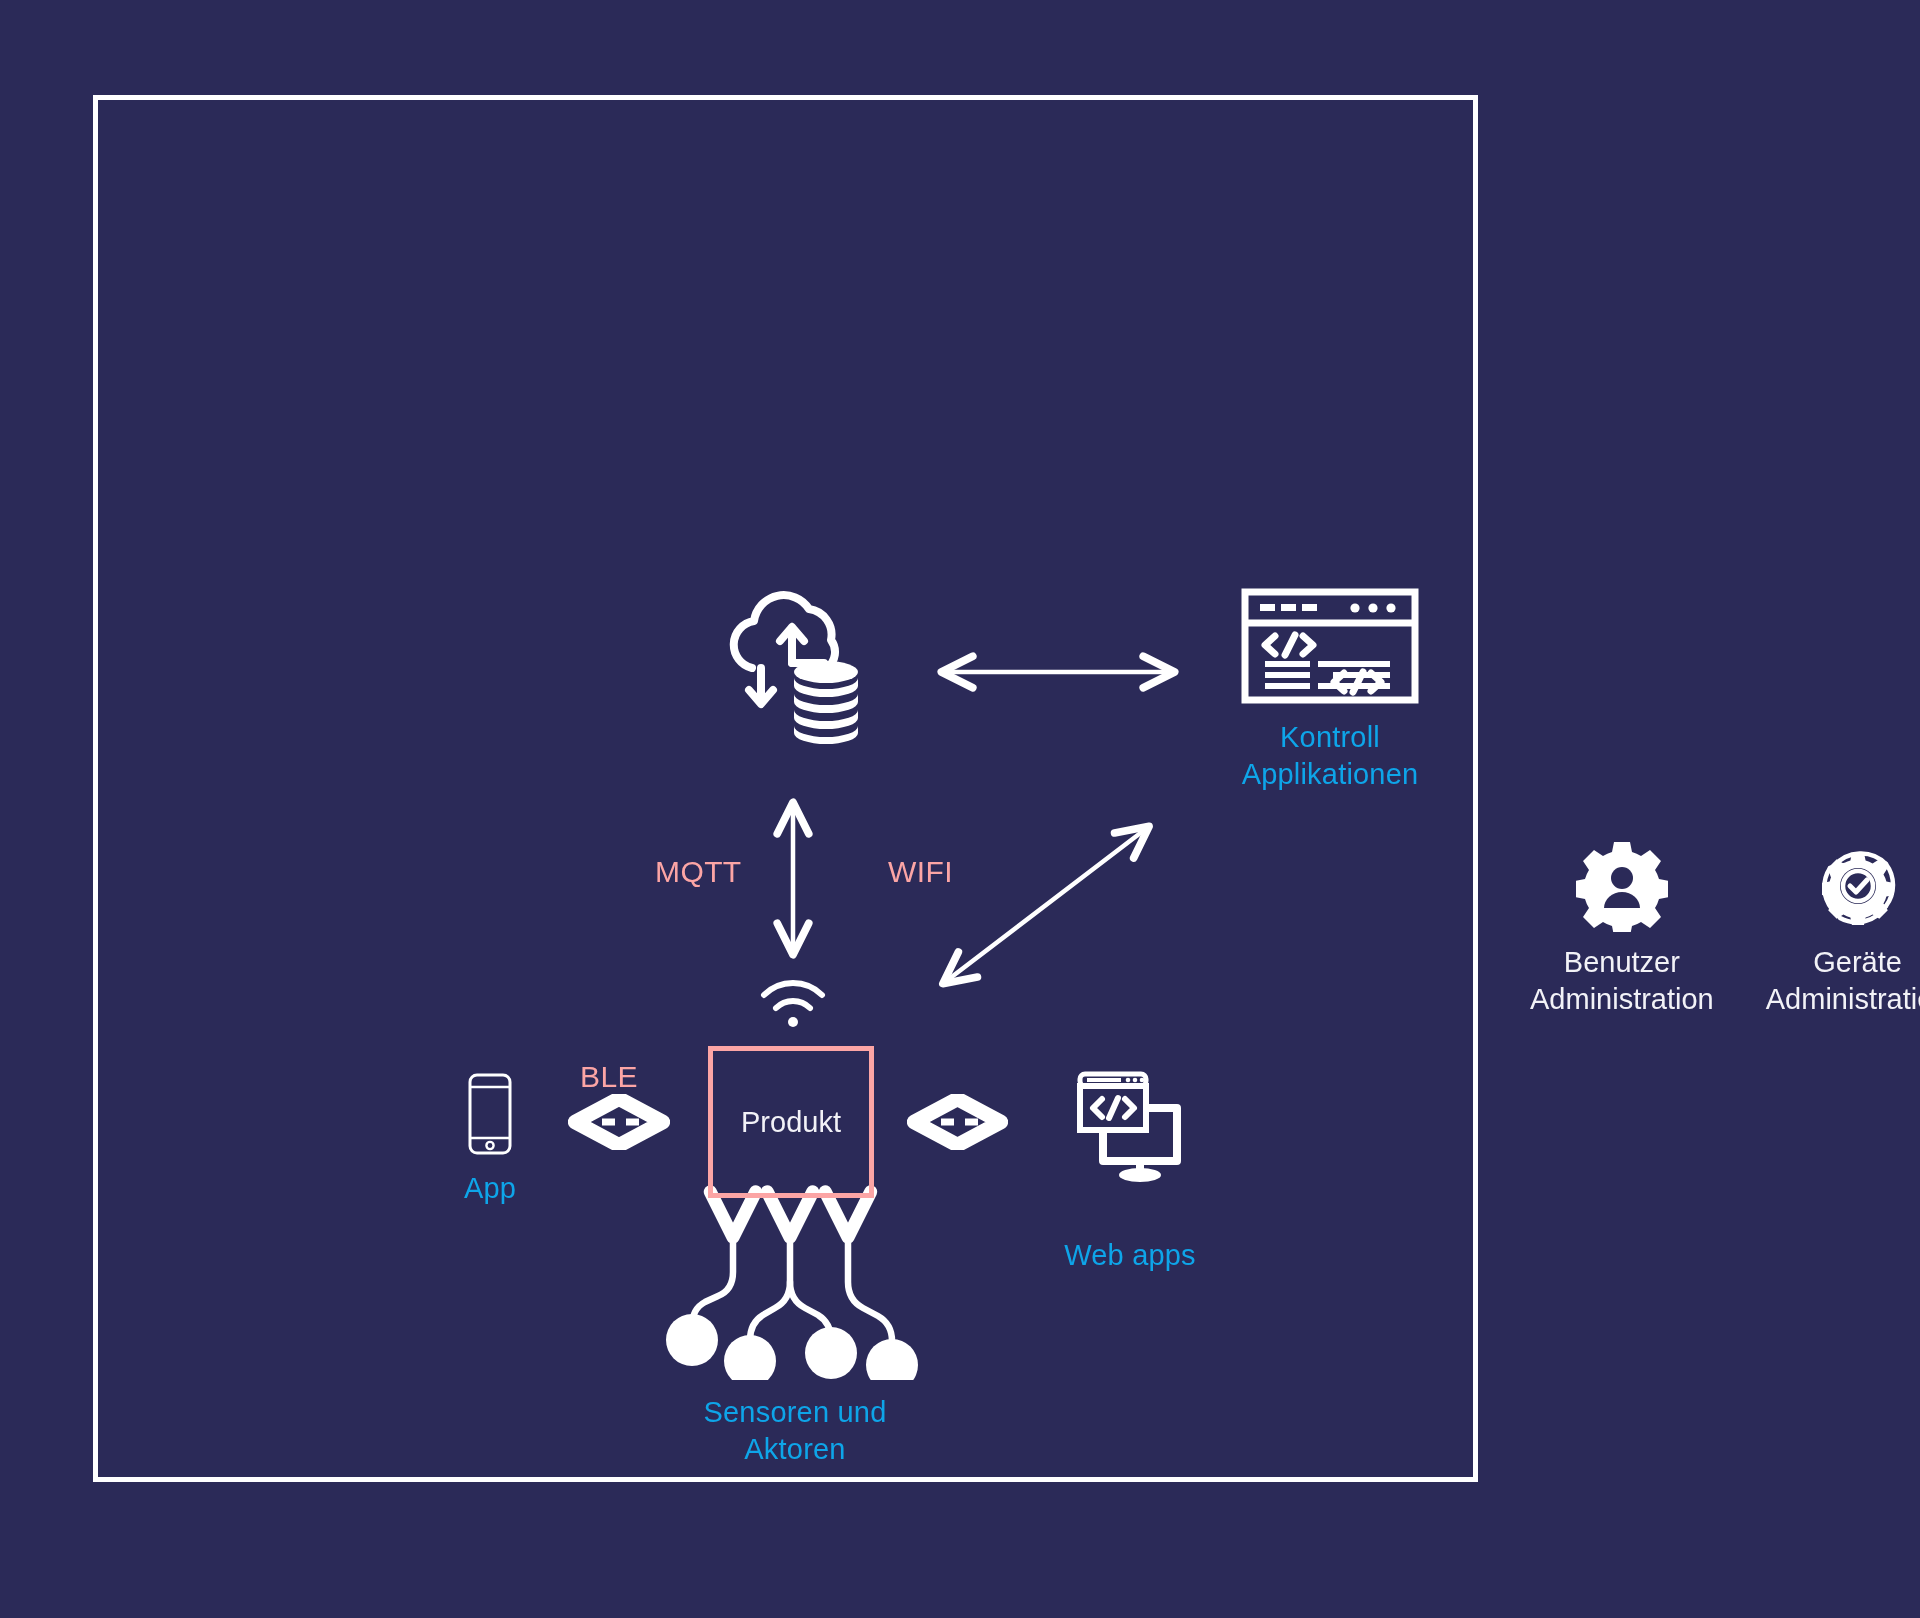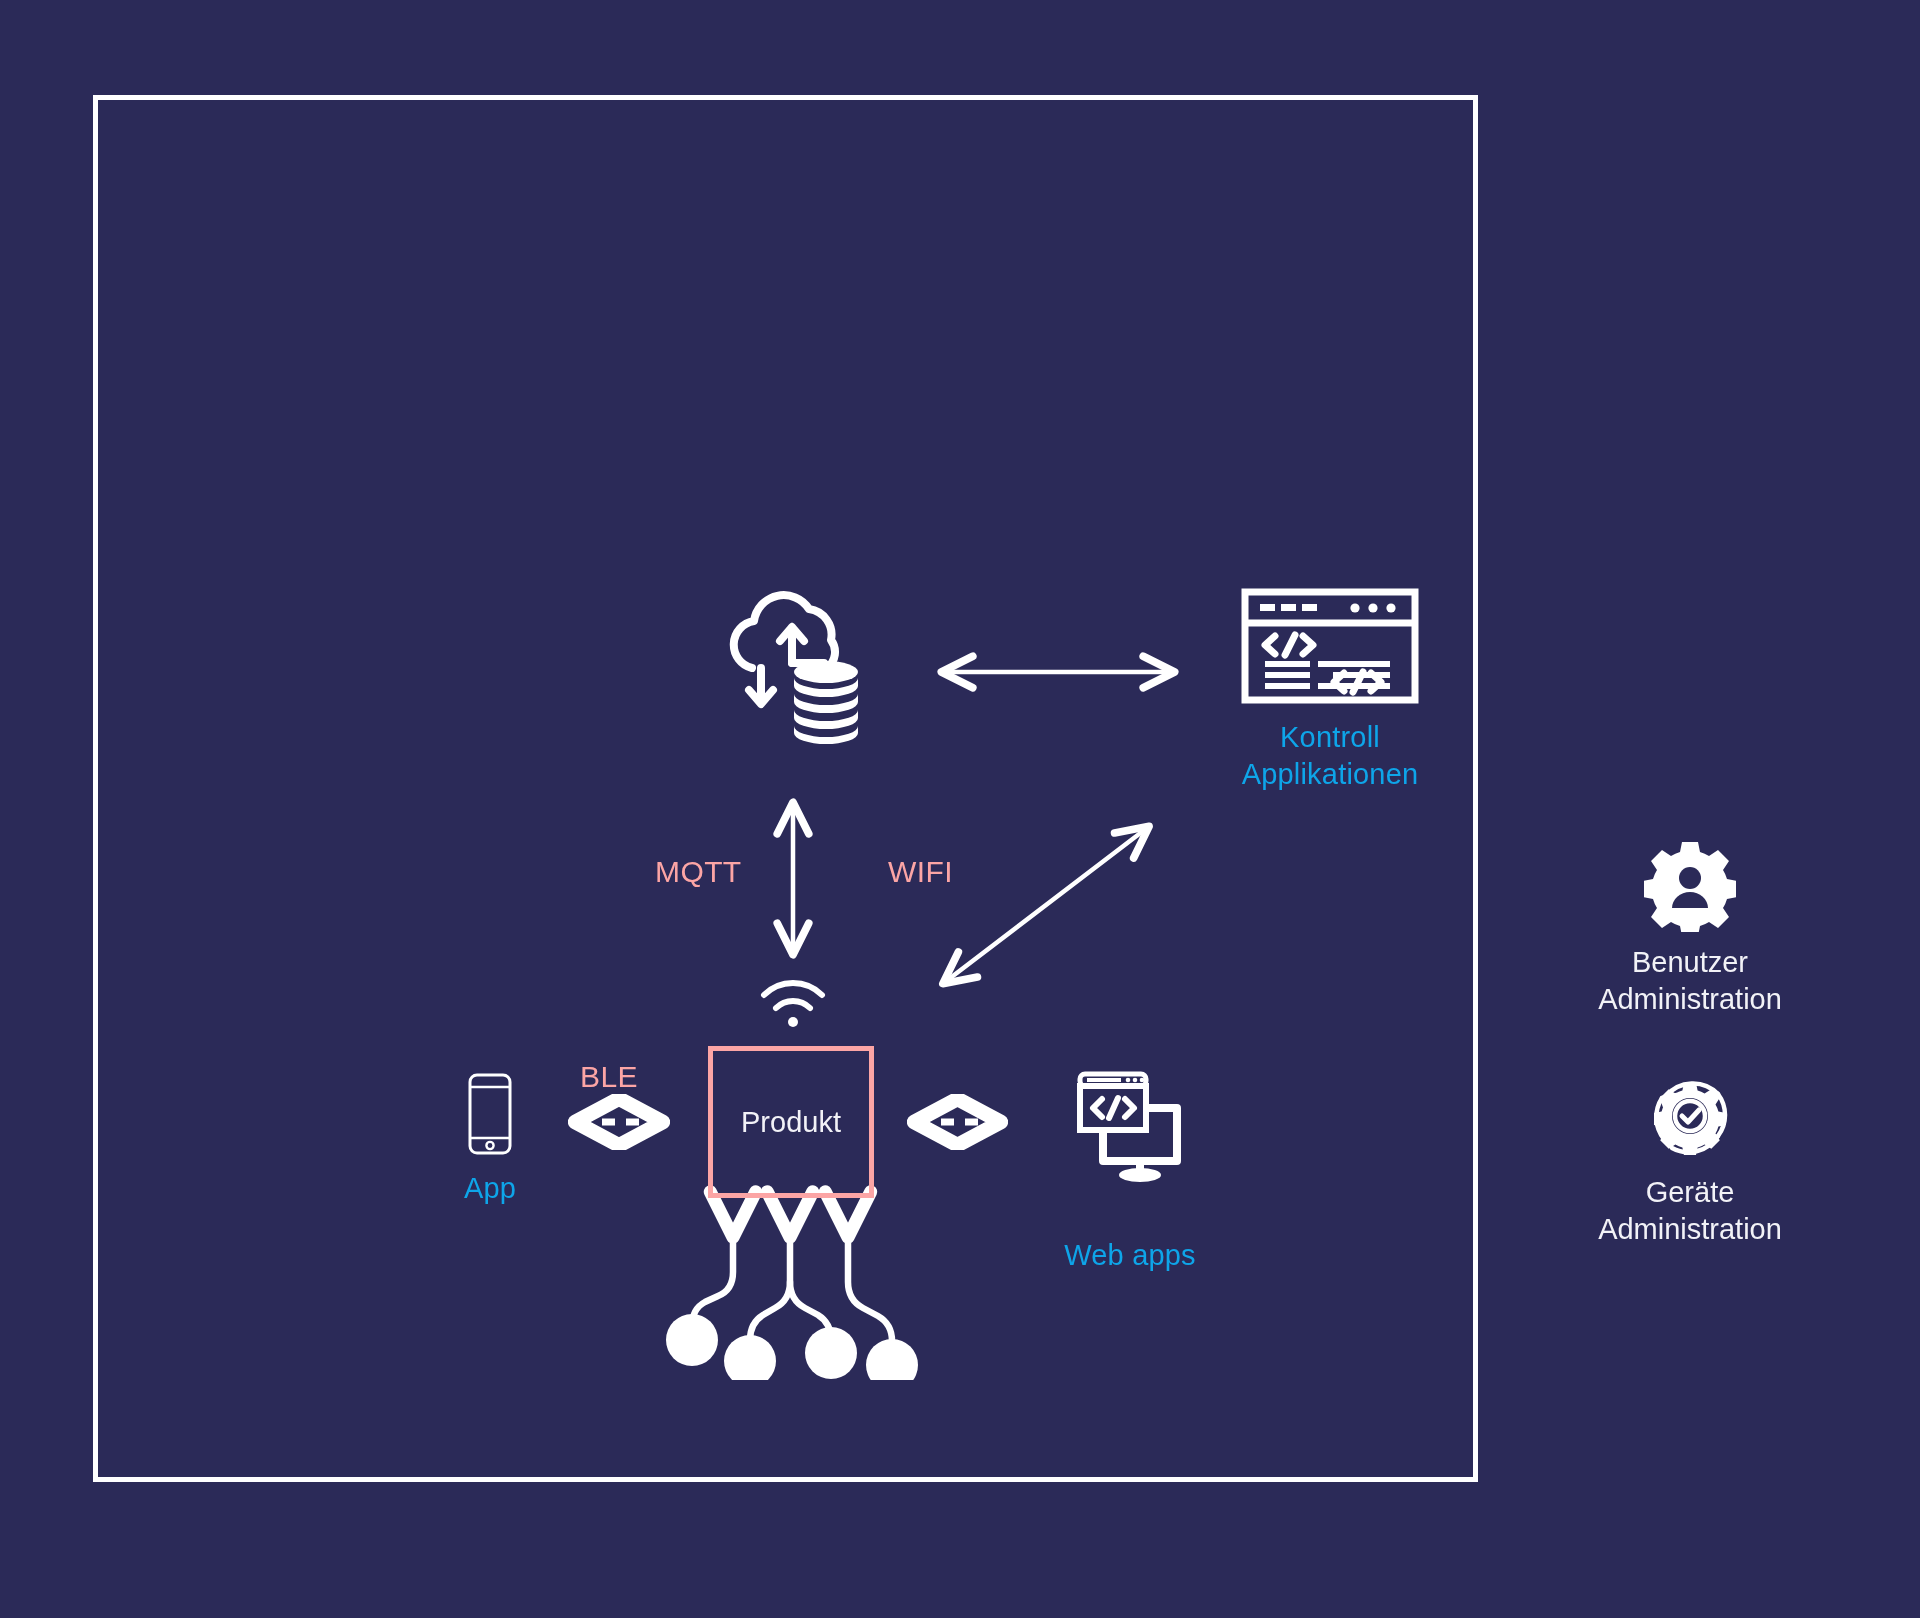--- a/index.html
+++ b/index.html
@@ -82,21 +82,21 @@
     pointer-events: none;
   }
 
   
   #feature-rail {
     position: absolute;
     left: 1530px;
     top: 840px;
     width: 320px;
     display: flex;
-    flex-direction: column;
+    flex-direction: row;
     align-items: center;
     gap: 52px;
   }
   .feature-item {
     display: flex;
     flex-direction: column;
     align-items: center;
   }
   .feature-label {
     margin-top: 12px;
@@ -249,20 +249,22 @@
 
 <div class="node" id="node-sensors" style="left:660px; top:1245px; width:270px;">
   <span>
     <svg width="270" height="135" viewBox="0 0 270 135">
       <circle cx="32" cy="95" r="26" fill="#ffffff"></circle>
       <circle cx="90" cy="116" r="26" fill="#ffffff"></circle>
       <circle cx="171" cy="108" r="26" fill="#ffffff"></circle>
       <circle cx="232" cy="120" r="26" fill="#ffffff"></circle>
     </svg>
   </span>
+  <div class="node-label">Sensoren und
+Aktoren</div>
 </div>
 
 <div class="edge-label" style="left:655px; top:855px;">MQTT</div>
 <div class="edge-label" style="left:888px; top:855px;">WIFI</div>
 <div class="edge-label" style="left:580px; top:1060px;">BLE</div>
 
 <div id="feature-rail">
 
   <div class="feature-item">
     <span>

